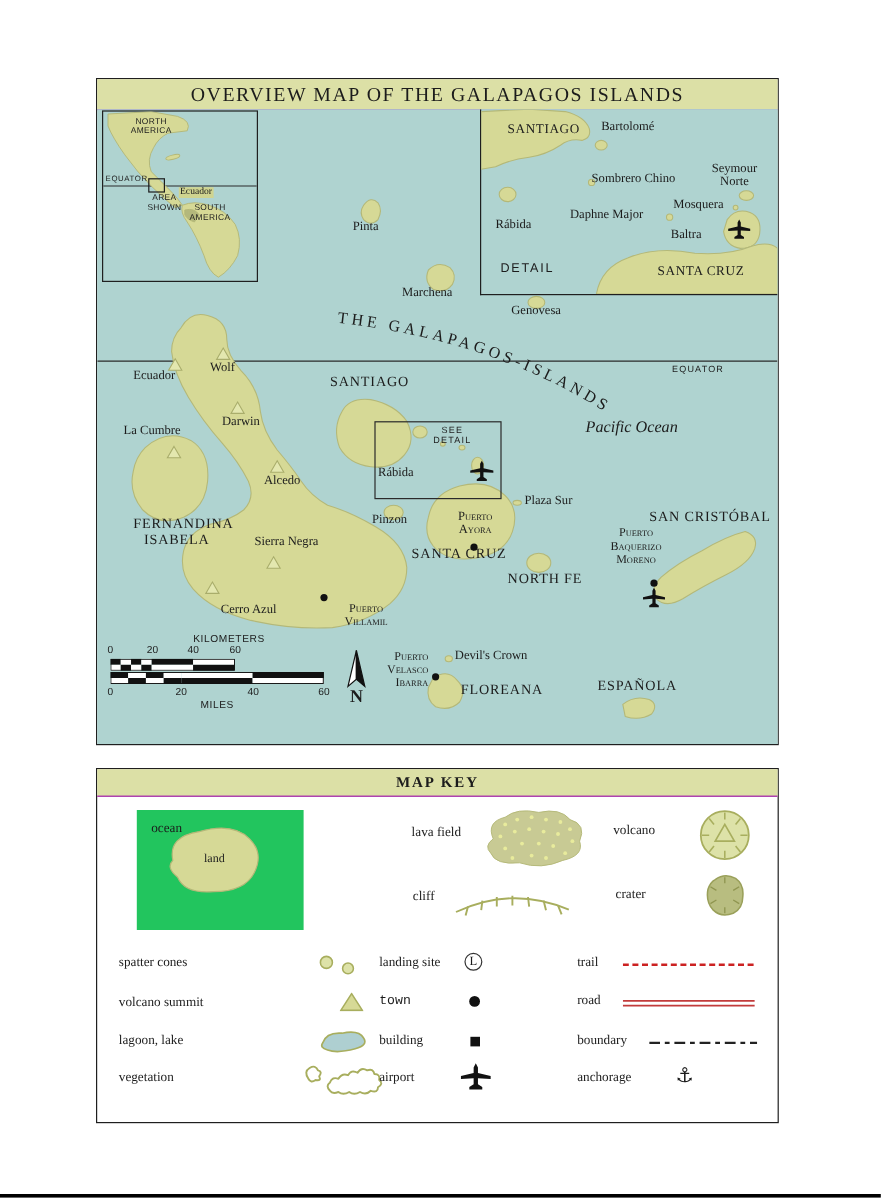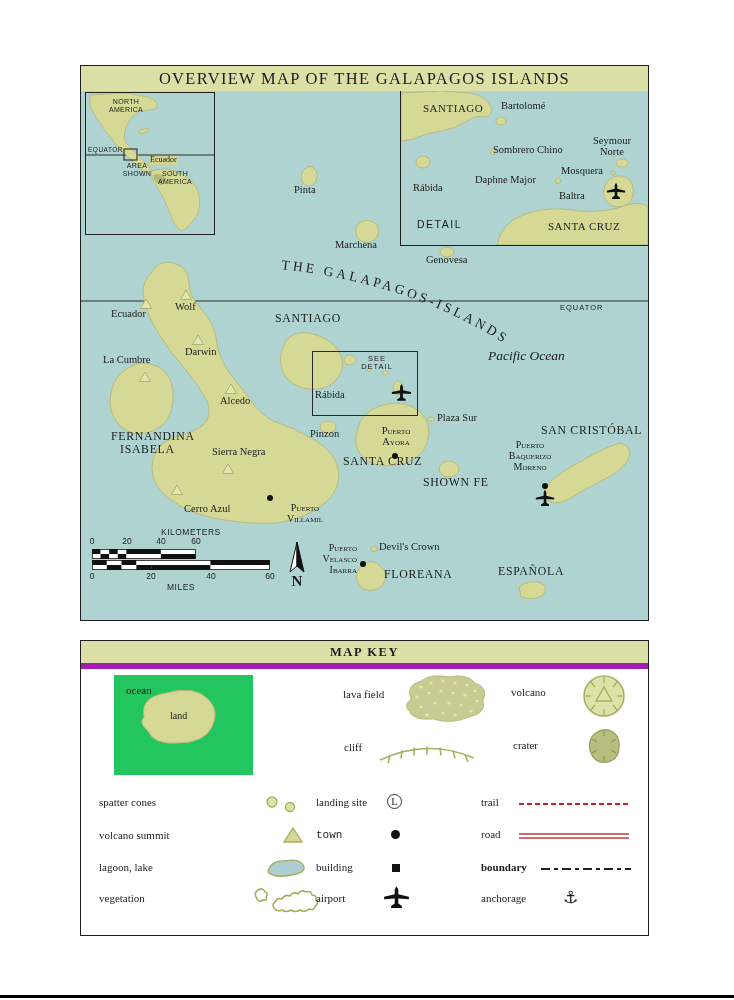--- a/index.html
+++ b/index.html
@@ -1,19 +1,19 @@
 <!DOCTYPE html>
 <html><head>
 <meta charset="utf-8">
 <style>
   html,body{margin:0;padding:0;}
   body{width:734px;height:1000px;background:#ffffff;position:relative;overflow:hidden;
        font-family:"Liberation Serif",serif;color:#1c1c1c;}
   .panel{position:absolute;border:1px solid #1f1f1f;background:#fff;box-sizing:border-box;}
-  .hdr{position:absolute;left:0;right:0;top:0;background:#dce0a6;border-bottom:6px solid #a21caf;
+  .hdr{position:absolute;left:0;right:0;top:0;background:#dce0a6;border-bottom:1px solid #a21caf;
        display:flex;align-items:center;justify-content:center;}
   .map-body{position:absolute;left:0;right:0;bottom:0;background:#afd3d0;overflow:hidden;}
   .lbl{position:absolute;font-family:"Liberation Serif",serif;color:#1c1c1c;
        white-space:nowrap;line-height:1.08;}
   .s10{font-size:10.5px;}
   .caps{font-size:11.8px;letter-spacing:0.7px;}
   .caps-sm{font-size:11px;letter-spacing:0.5px;}
   .sans{font-family:"Liberation Sans","DejaVu Sans",sans-serif;}
   .tinysans{font-family:"Liberation Sans","DejaVu Sans",sans-serif;font-size:7.5px;letter-spacing:1px;}
   .wrap{white-space:normal;text-align:center;}
@@ -136,21 +136,21 @@
     <span class="lbl caps" style="left:30px;top:313px;margin-top:26px;">FERNANDINA</span>
     <span class="lbl caps" style="left:39px;top:352px;">ISABELA</span>
     <span class="lbl s10" style="left:131px;top:355px;">Sierra Negra</span>
     <span class="lbl s10" style="left:103px;top:372px;margin-top:40px;">Cerro Azul</span>
     <span class="lbl it" style="left:407px;top:258px;font-size:13.5px;">Pacific Ocean</span>
     <span class="lbl s10" style="left:234px;top:298px;">Rábida</span>
     <span class="lbl s10" style="left:229px;top:337px;">Pinzon</span>
     <span class="lbl s10" style="left:356px;top:321px;">Plaza Sur</span>
     <span class="lbl sc wrap" style="left:287px;top:334px;width:56px;font-size:10.5px;">Puerto Ayora</span>
     <span class="lbl caps" style="left:262px;top:364px;">SANTA CRUZ</span>
-    <span class="lbl caps" style="left:342px;top:385px;">SHOWN FE</span>
+    <span class="lbl caps" style="left:342px;top:385px;">NORTH FE</span>
     <span class="lbl caps" style="left:460px;top:333px;">SAN CRISTÓBAL</span>
     <span class="lbl sc wrap" style="left:420px;top:349px;width:58px;font-size:10px;">Puerto Baquerizo Moreno</span>
     <span class="lbl sc wrap" style="left:186px;top:412px;width:52px;font-size:10px;margin-left:12px;">Puerto Villamil</span>
     <span class="lbl s10" style="left:298px;top:450px;">Devil's Crown</span>
     <span class="lbl sc wrap" style="left:224px;top:452px;width:52px;font-size:10px;text-align:right;">Puerto Velasco Ibarra</span>
     <span class="lbl caps" style="left:303px;top:477px;">FLOREANA</span>
     <span class="lbl caps" style="left:417px;top:474px;">ESPAÑOLA</span>
 
     <span class="dot" style="left:311px;top:362px;width:6px;height:6px;"></span>
     <span class="dot" style="left:186px;top:404px;width:6px;height:6px;"></span>
@@ -328,21 +328,21 @@
 
   <span class="lbl" style="left:400px;top:156px;font-size:11px;">trail</span>
   <svg width="112" height="6" viewBox="0 0 112 6" style="position:absolute;left:438px;top:160px;">
     <line x1="0" y1="3" x2="112" y2="3" stroke="#cc2222" stroke-width="2" stroke-dasharray="5,3"></line>
   </svg>
   <span class="lbl" style="left:400px;top:188px;font-size:11px;">road</span>
   <svg width="110" height="8" viewBox="0 0 110 8" style="position:absolute;left:438px;top:191px;">
     <line x1="0" y1="2" x2="110" y2="2" stroke="#c23b3b" stroke-width="1.5"></line>
     <line x1="0" y1="6" x2="110" y2="6" stroke="#c23b3b" stroke-width="1.5"></line>
   </svg>
-  <span class="lbl" style="left:400px;top:221px;font-size:11px;font-weight:bold;">boundary</span>
+  <span class="lbl" style="left:400px;top:221px;font-size:11px;">boundary</span>
   <svg width="90" height="6" viewBox="0 0 90 6" style="position:absolute;left:460px;top:225px;">
     <line x1="0" y1="3" x2="90" y2="3" stroke="#222" stroke-width="1.8" stroke-dasharray="9,4,4,4"></line>
   </svg>
   <span class="lbl" style="left:400px;top:252px;font-size:11px;">anchorage</span>
   <span class="lbl" style="left:482px;top:247px;font-size:17px;font-family:'DejaVu Sans',sans-serif;">⚓</span>
 </div>
 
 <div class="box" style="left:0;top:995px;width:734px;height:3px;background:#000;"></div>
 
 </body></html>

